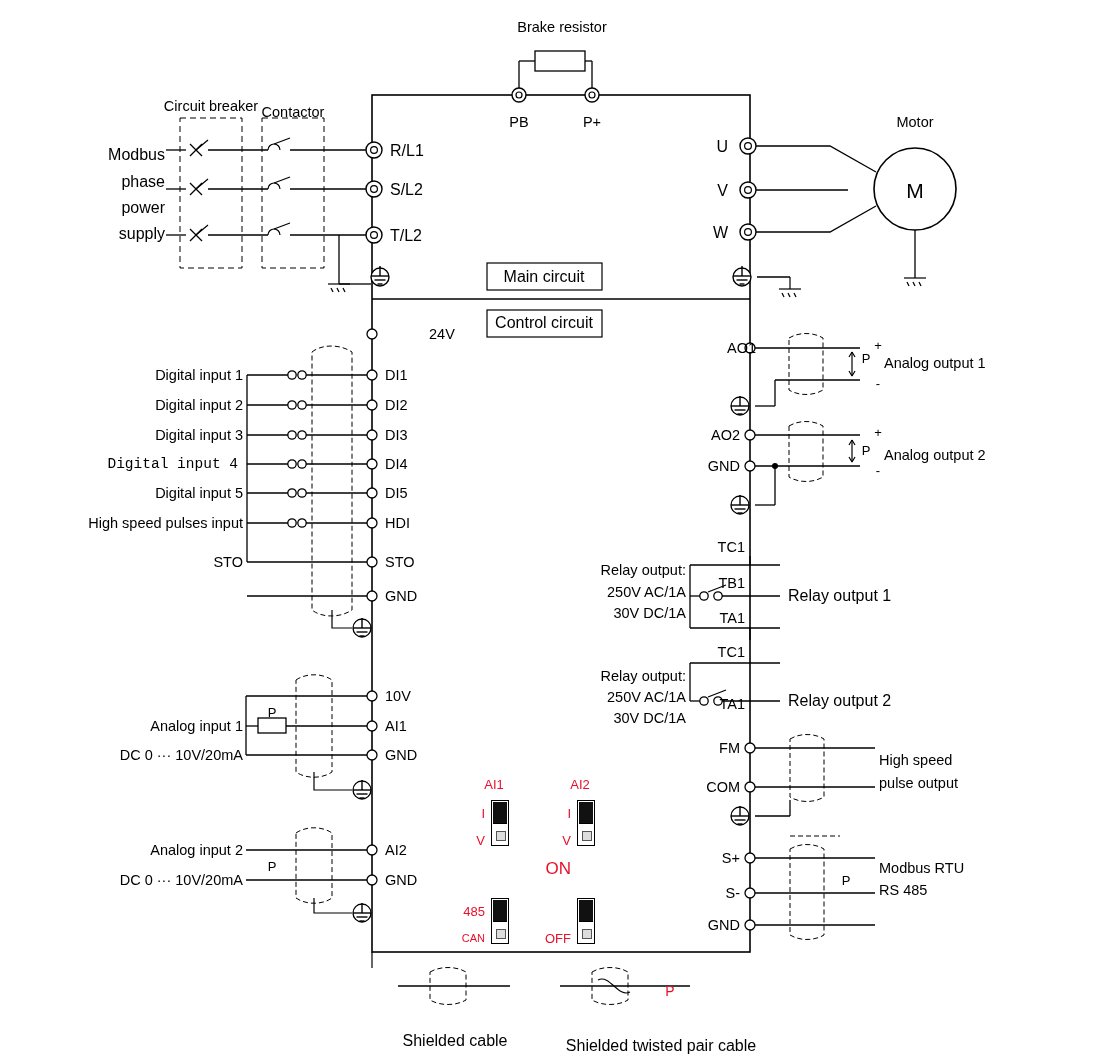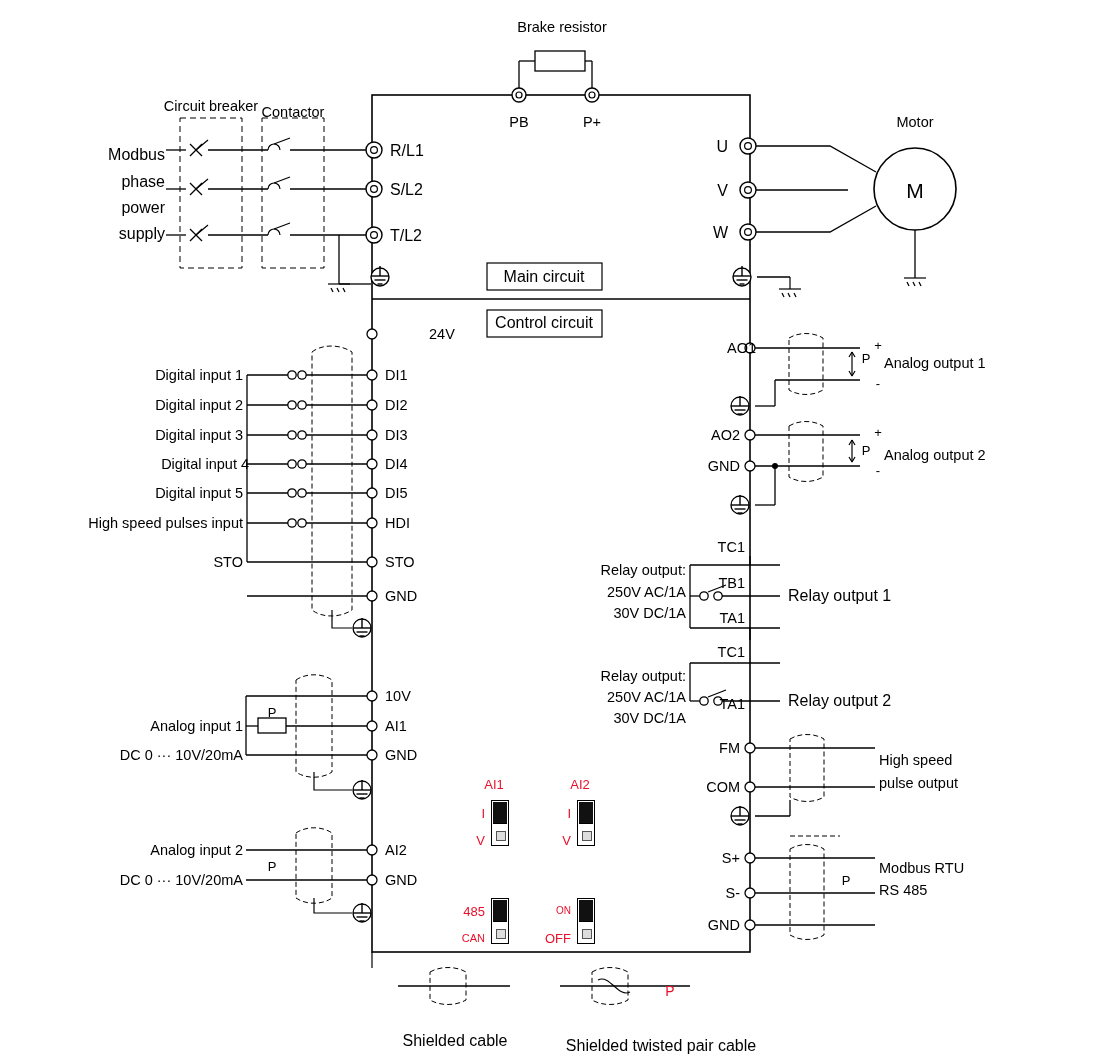--- a/index.html
+++ b/index.html
@@ -357,21 +357,21 @@
 <div class="lbl l" style="left:385px;top:596px;">GND</div>
 <div class="lbl l" style="left:385px;top:696px;">10V</div>
 <div class="lbl l" style="left:385px;top:726px;">AI1</div>
 <div class="lbl l" style="left:385px;top:755px;">GND</div>
 <div class="lbl l" style="left:385px;top:850px;">AI2</div>
 <div class="lbl l" style="left:385px;top:880px;">GND</div>
 
 <div class="lbl r" style="left:243px;top:375px;">Digital input 1</div>
 <div class="lbl r" style="left:243px;top:405px;text-align:center;">Digital input 2</div>
 <div class="lbl r" style="left:243px;top:435px;">Digital input 3</div>
-<div class="lbl r" style="left:249px;top:464px;">Digital input 4</div>
+<div class="lbl r" style="left:238px;top:464px;font-family:Liberation Mono, monospace;">Digital input 4</div>
 <div class="lbl r" style="left:243px;top:493px;">Digital input 5</div>
 <div class="lbl r" style="left:243px;top:523px;">High speed pulses input</div>
 <div class="lbl r" style="left:243px;top:562px;">STO</div>
 <div class="lbl r" style="left:243px;top:726px;">Analog input 1</div>
 <div class="lbl r" style="left:243px;top:755px;">DC 0 ··· 10V/20mA</div>
 <div class="lbl r" style="left:243px;top:850px;">Analog input 2</div>
 <div class="lbl r" style="left:243px;top:880px;">DC 0 ··· 10V/20mA</div>
 <div class="lbl c" style="left:272px;top:712px;font-size:13px;">P</div>
 <div class="lbl c" style="left:272px;top:866px;font-size:13px;">P</div>
 
@@ -439,20 +439,20 @@
       <div class="dot"></div>
     </div>
 <div class="lbl r red" style="left:485px;top:911px;font-size:13px;">485</div>
 <div class="lbl r red" style="left:485px;top:938px;font-size:11px;">CAN</div>
 
 <div class="sw" style="left:586px;top:898px;">
       <div class="top"></div>
       <div class="bot"></div>
       <div class="dot"></div>
     </div>
-<div class="lbl r red" style="left:571px;top:911px;font-size:10px;">ON</div>
+<div class="lbl r red" style="left:571px;top:868px;font-size:17px;">ON</div>
 <div class="lbl r red" style="left:571px;top:938px;font-size:13px;">OFF</div>
 
 <div class="lbl c red" style="left:670px;top:991px;font-size:14px;">P</div>
 <div class="lbl c big" style="left:455px;top:1041px;">Shielded cable</div>
 <div class="lbl c big" style="left:661px;top:1046px;">Shielded twisted pair cable</div>
 
 </div>
 
 </body></html>

